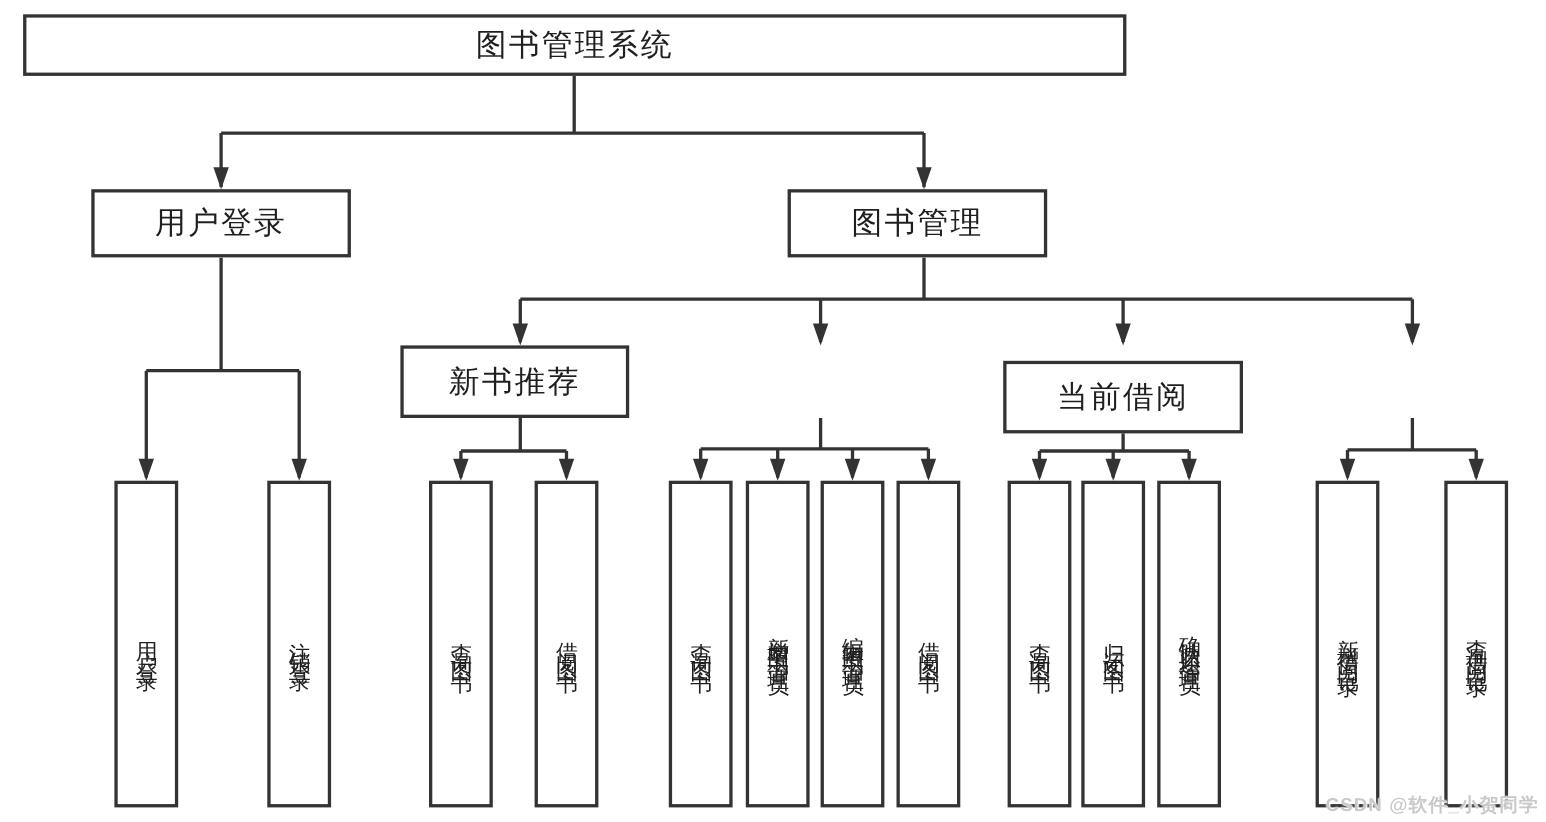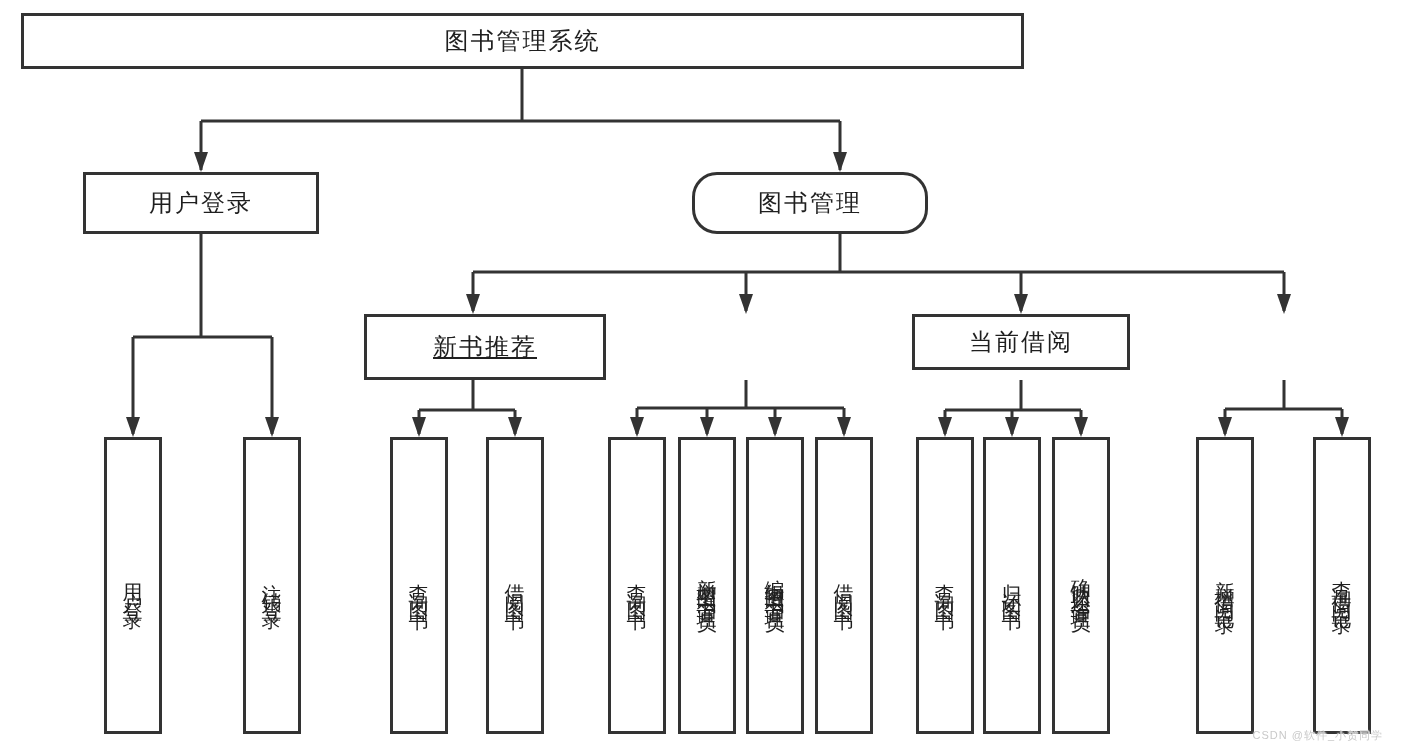--- a/index.html
+++ b/index.html
@@ -32,39 +32,40 @@
   }
   .connectors polygon { fill: var(--line-color); }
   .node {
     position: absolute;
     background: #ffffff;
     border: 3px solid var(--box-border);
     color: var(--text-color);
     display: flex;
     align-items: center;
     justify-content: center;
-    font-size: 24px;
+    font-size: 28px;
     letter-spacing: 2px;
   }
   .h-node { white-space: nowrap; }
   .v-node {
     writing-mode: vertical-rl;
     letter-spacing: 9px;
     line-height: 52px;
     font-size: 20px;
   }
   .watermark {
     position: absolute;
-    right: 22px; bottom: 4px;
-    font-size: 11px;
+    right: 6px; bottom: 4px;
+    font-size: 17px;
     color: var(--watermark-color);
     letter-spacing: 1px;
     text-shadow: 0 0 2px #ffffff, 1px 1px 1px #ffffff;
     z-index: 5;
     white-space: nowrap;
+    font-weight: bold;
   }
 </style>
 </head>
 <body>
 
 <div class="stage">
 
   <svg class="connectors" viewBox="0 0 1405 747" xmlns="http://www.w3.org/2000/svg">
 
     <path d="M522 69 V121 M201 121 H840 M201 121 V170 M840 121 V170"></path>
@@ -97,24 +98,24 @@
     <polygon points="1081,437 1074,417 1088,417"></polygon>
 
     <path d="M1284 380 V409 M1225 409 H1342 M1225 409 V434 M1342 409 V434"></path>
     <polygon points="1225,437 1218,417 1232,417"></polygon>
     <polygon points="1342,437 1335,417 1349,417"></polygon>
   </svg>
 
   <div class="node h-node" style="left:21px; top:13px; width:1003px; height:56px;">图书管理系统</div>
 
   <div class="node h-node" style="left:83px; top:172px; width:236px; height:62px;">用户登录</div>
-  <div class="node h-node" style="left:692px; top:172px; width:236px; height:62px;border-radius:25px;">图书管理</div>
+  <div class="node h-node" style="left:716px; top:172px; width:236px; height:62px;">图书管理</div>
 
-  <div class="node h-node" style="left:364px; top:314px; width:242px; height:66px;text-decoration:underline;">新书推荐</div>
-  <div class="node h-node" style="left:912px; top:314px; width:218px; height:56px;">当前借阅</div>
+  <div class="node h-node" style="left:364px; top:314px; width:208px; height:66px;">新书推荐</div>
+  <div class="node h-node" style="left:912px; top:328px; width:218px; height:66px;">当前借阅</div>
 
   <div class="node v-node" style="left:104px; top:437px; width:58px; height:297px;">用户登录</div>
   <div class="node v-node" style="left:243px; top:437px; width:58px; height:297px;">注销登录</div>
 
   <div class="node v-node" style="left:390px; top:437px; width:58px; height:297px;">查询图书</div>
   <div class="node v-node" style="left:486px; top:437px; width:58px; height:297px;">借阅图书</div>
 
   <div class="node v-node" style="left:608px; top:437px; width:58px; height:297px;">查询图书</div>
   <div class="node v-node" style="left:678px; top:437px; width:58px; height:297px; letter-spacing:5px;">新增图书（管理员）</div>
   <div class="node v-node" style="left:746px; top:437px; width:58px; height:297px; letter-spacing:5px;">编辑图书（管理员）</div>

